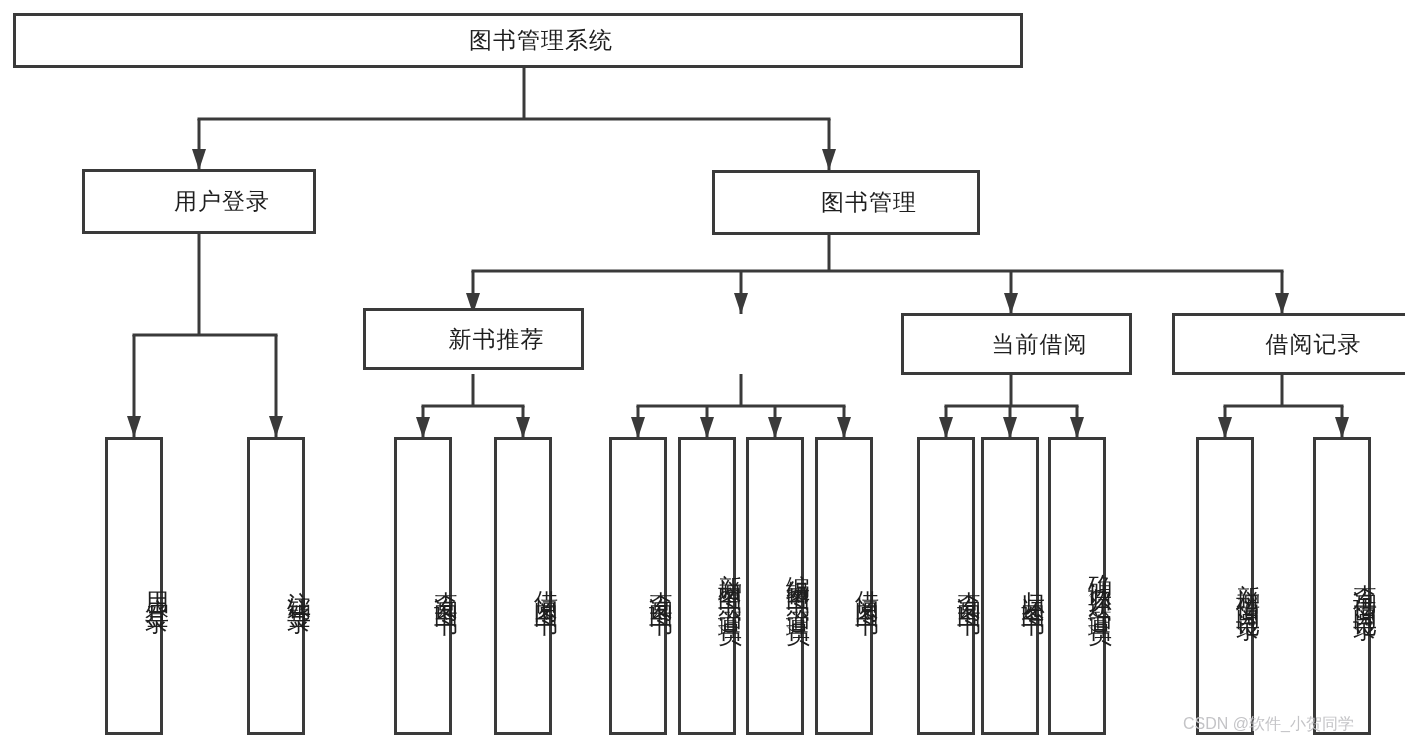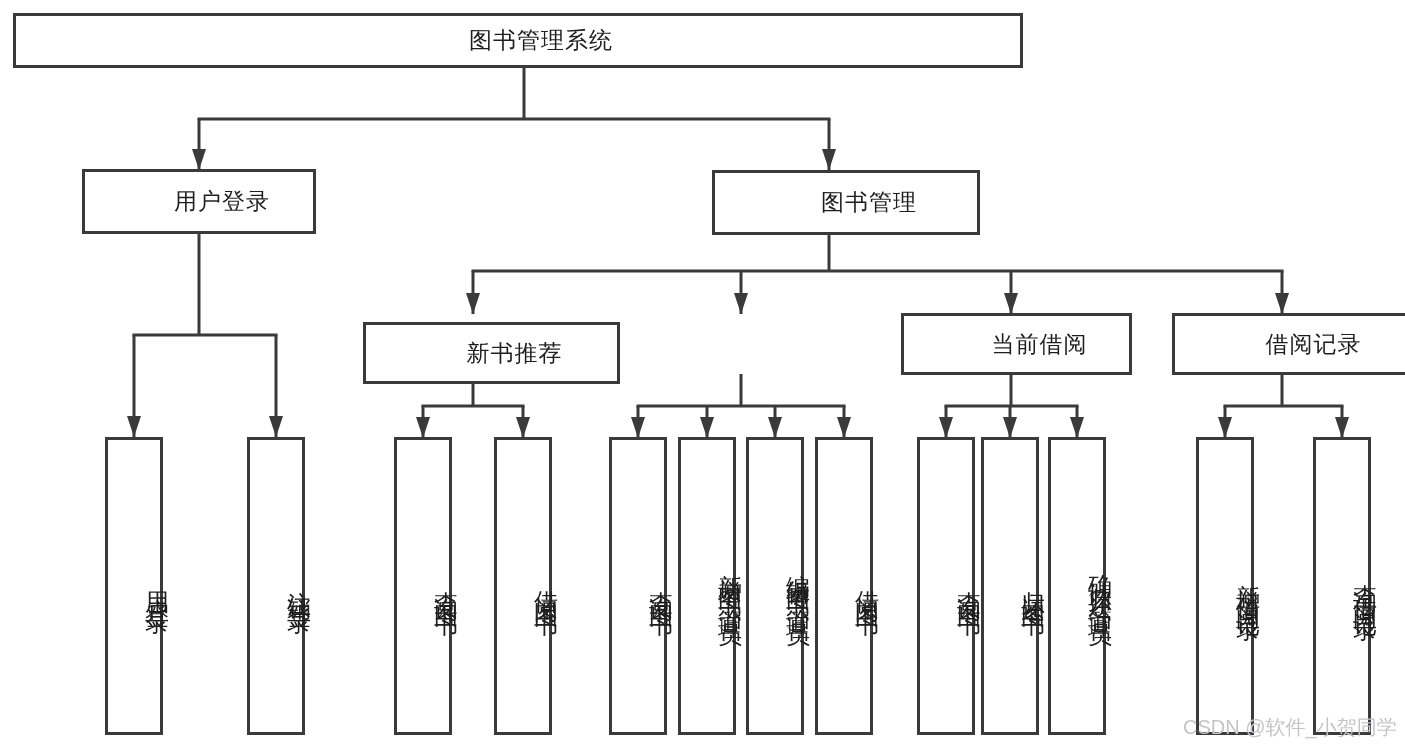--- a/index.html
+++ b/index.html
@@ -48,21 +48,21 @@
     text-orientation:mixed;
     font-size:24px;
     line-height:1;
     letter-spacing:7px;
     white-space:nowrap;
   }
   .watermark{
     position:absolute;
     left:1183px;
     top:714px;
-    font-size:20px;
+    font-size:16px;
     line-height:1.3;
     color:var(--watermark);
     white-space:nowrap;
     z-index:5;
   }
 </style>
 </head>
 <body>
 
 <div class="stage">
@@ -121,21 +121,21 @@
     <span class="lbl">图书管理系统</span>
   </div>
 
   <div class="node h" style="left:82px;top:169px;width:234px;height:65px">
     <span class="lbl">用户登录</span>
   </div>
   <div class="node h" style="left:712px;top:170px;width:268px;height:65px">
     <span class="lbl">图书管理</span>
   </div>
 
-  <div class="node h" style="left:363px;top:322px;width:257px;height:62px">
+  <div class="node h" style="left:363px;top:308px;width:221px;height:62px">
     <span class="lbl">新书推荐</span>
   </div>
   <div class="node h" style="left:901px;top:313px;width:231px;height:62px">
     <span class="lbl">当前借阅</span>
   </div>
   <div class="node h" style="left:1172px;top:313px;width:237px;height:62px">
     <span class="lbl">借阅记录</span>
   </div>
 
   <div class="node v" style="left:105px;top:437px;width:58px;height:298px">

